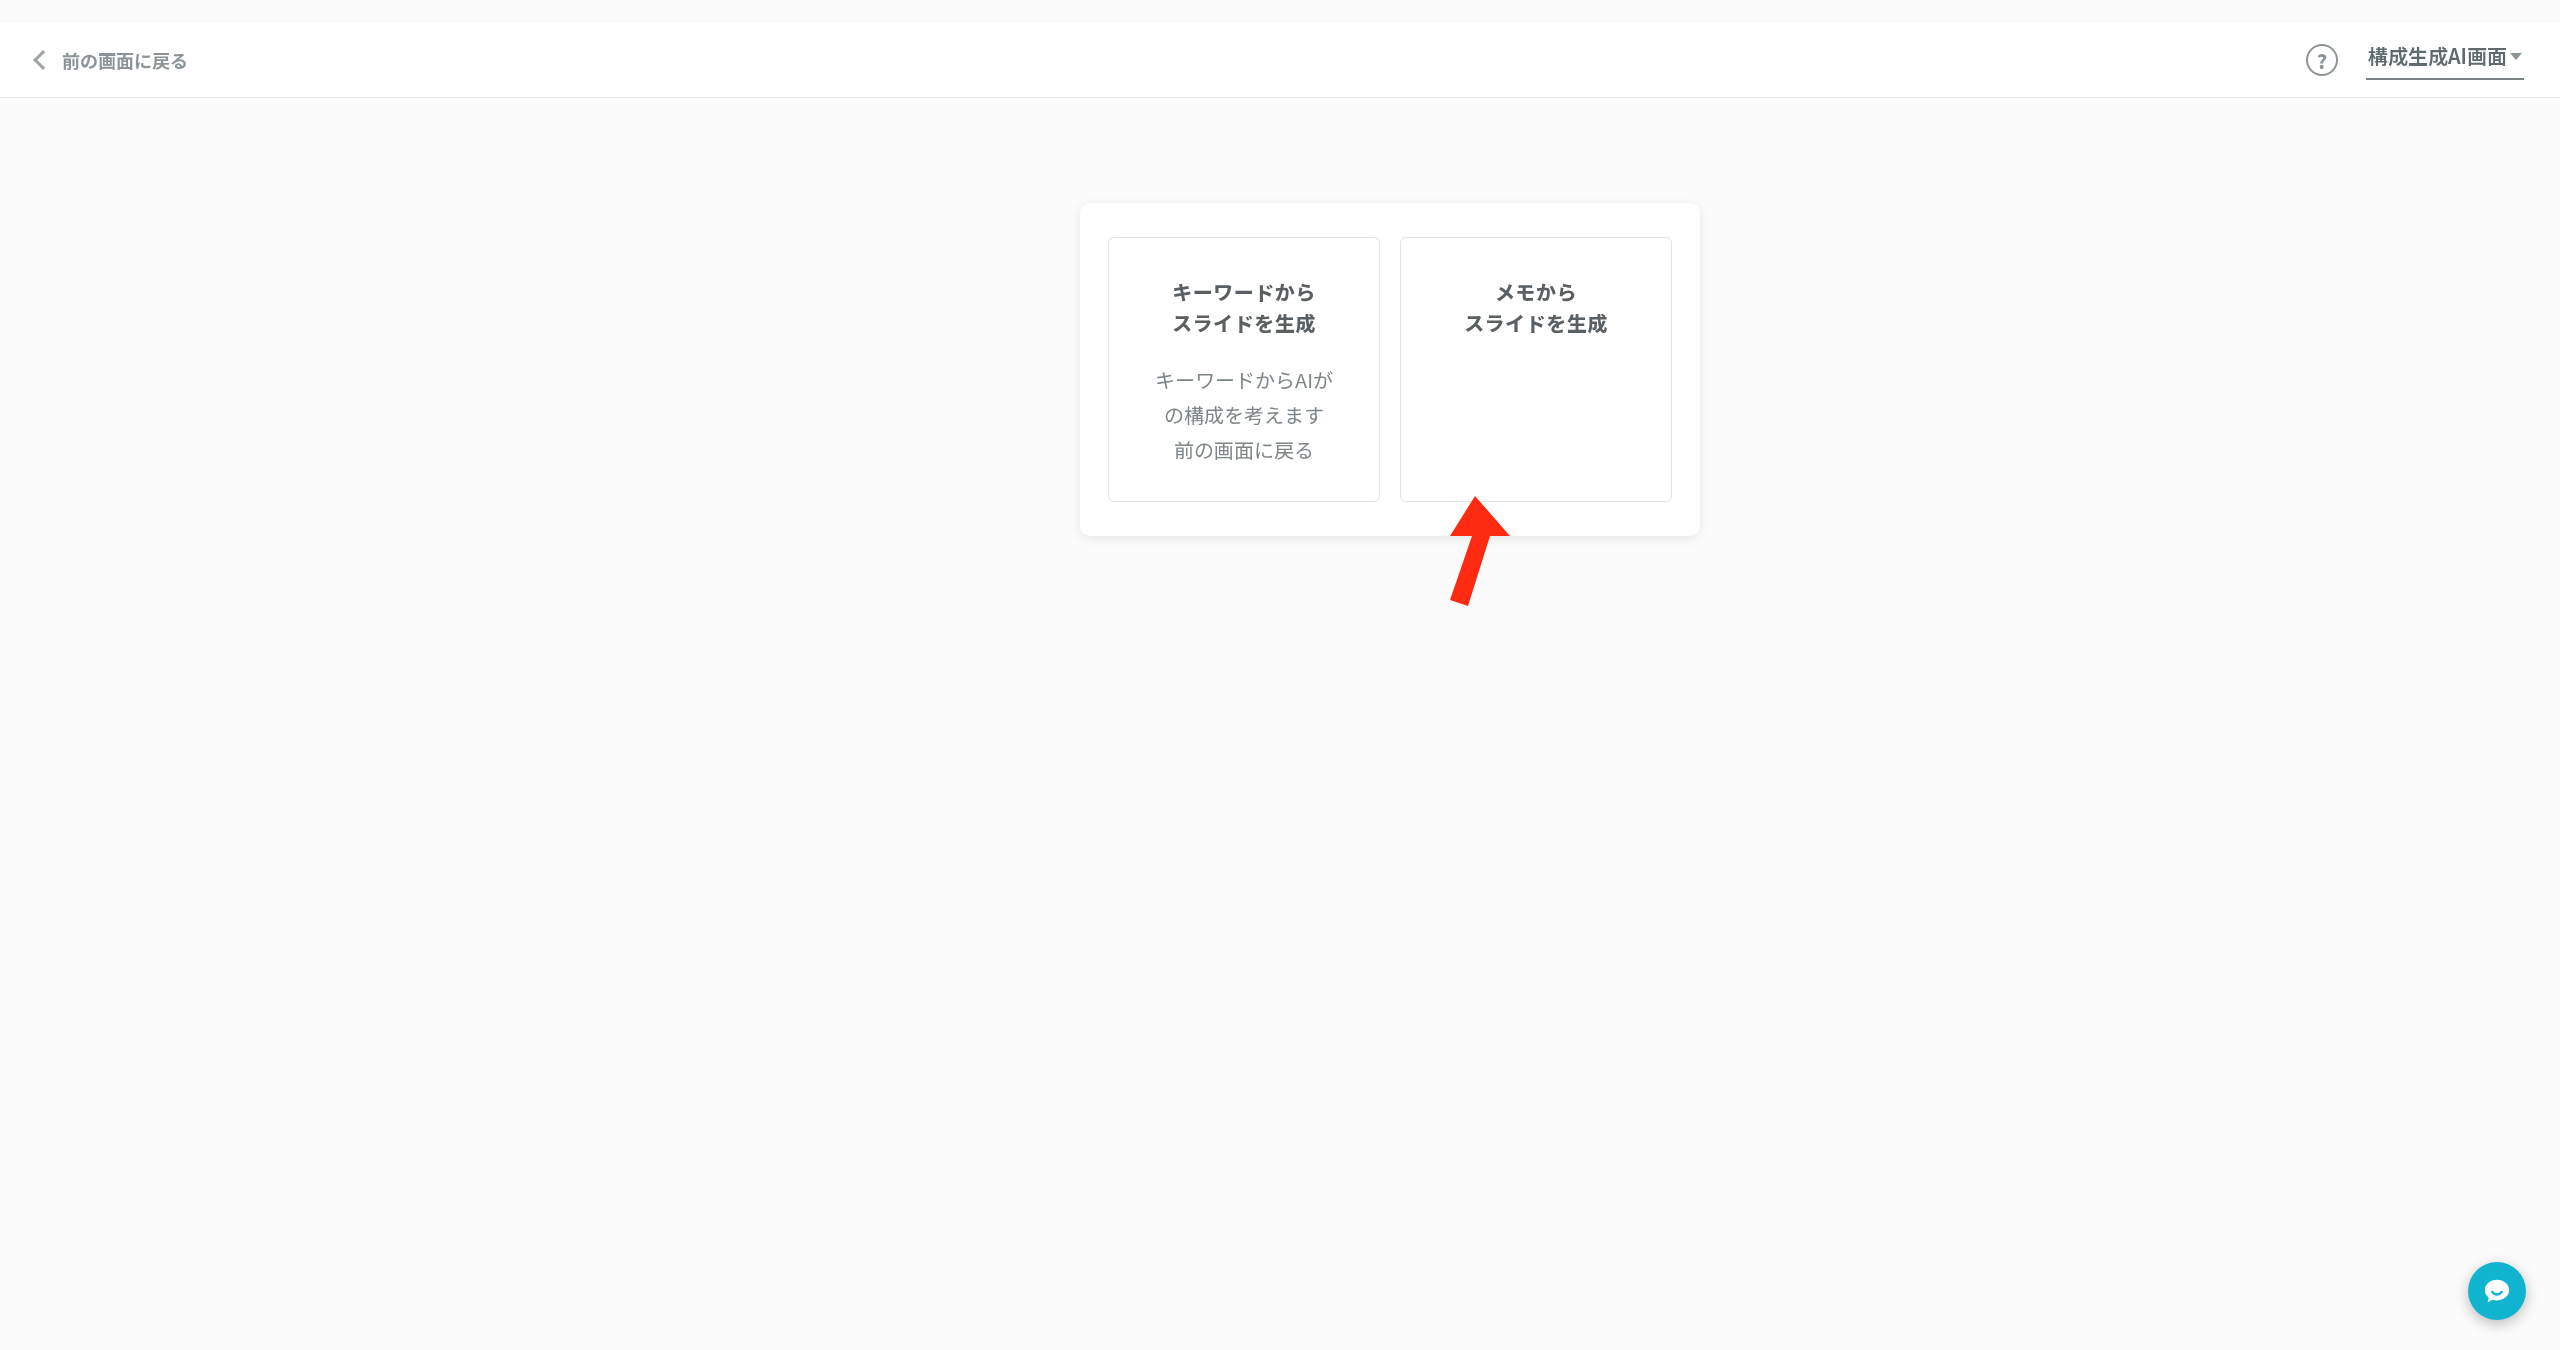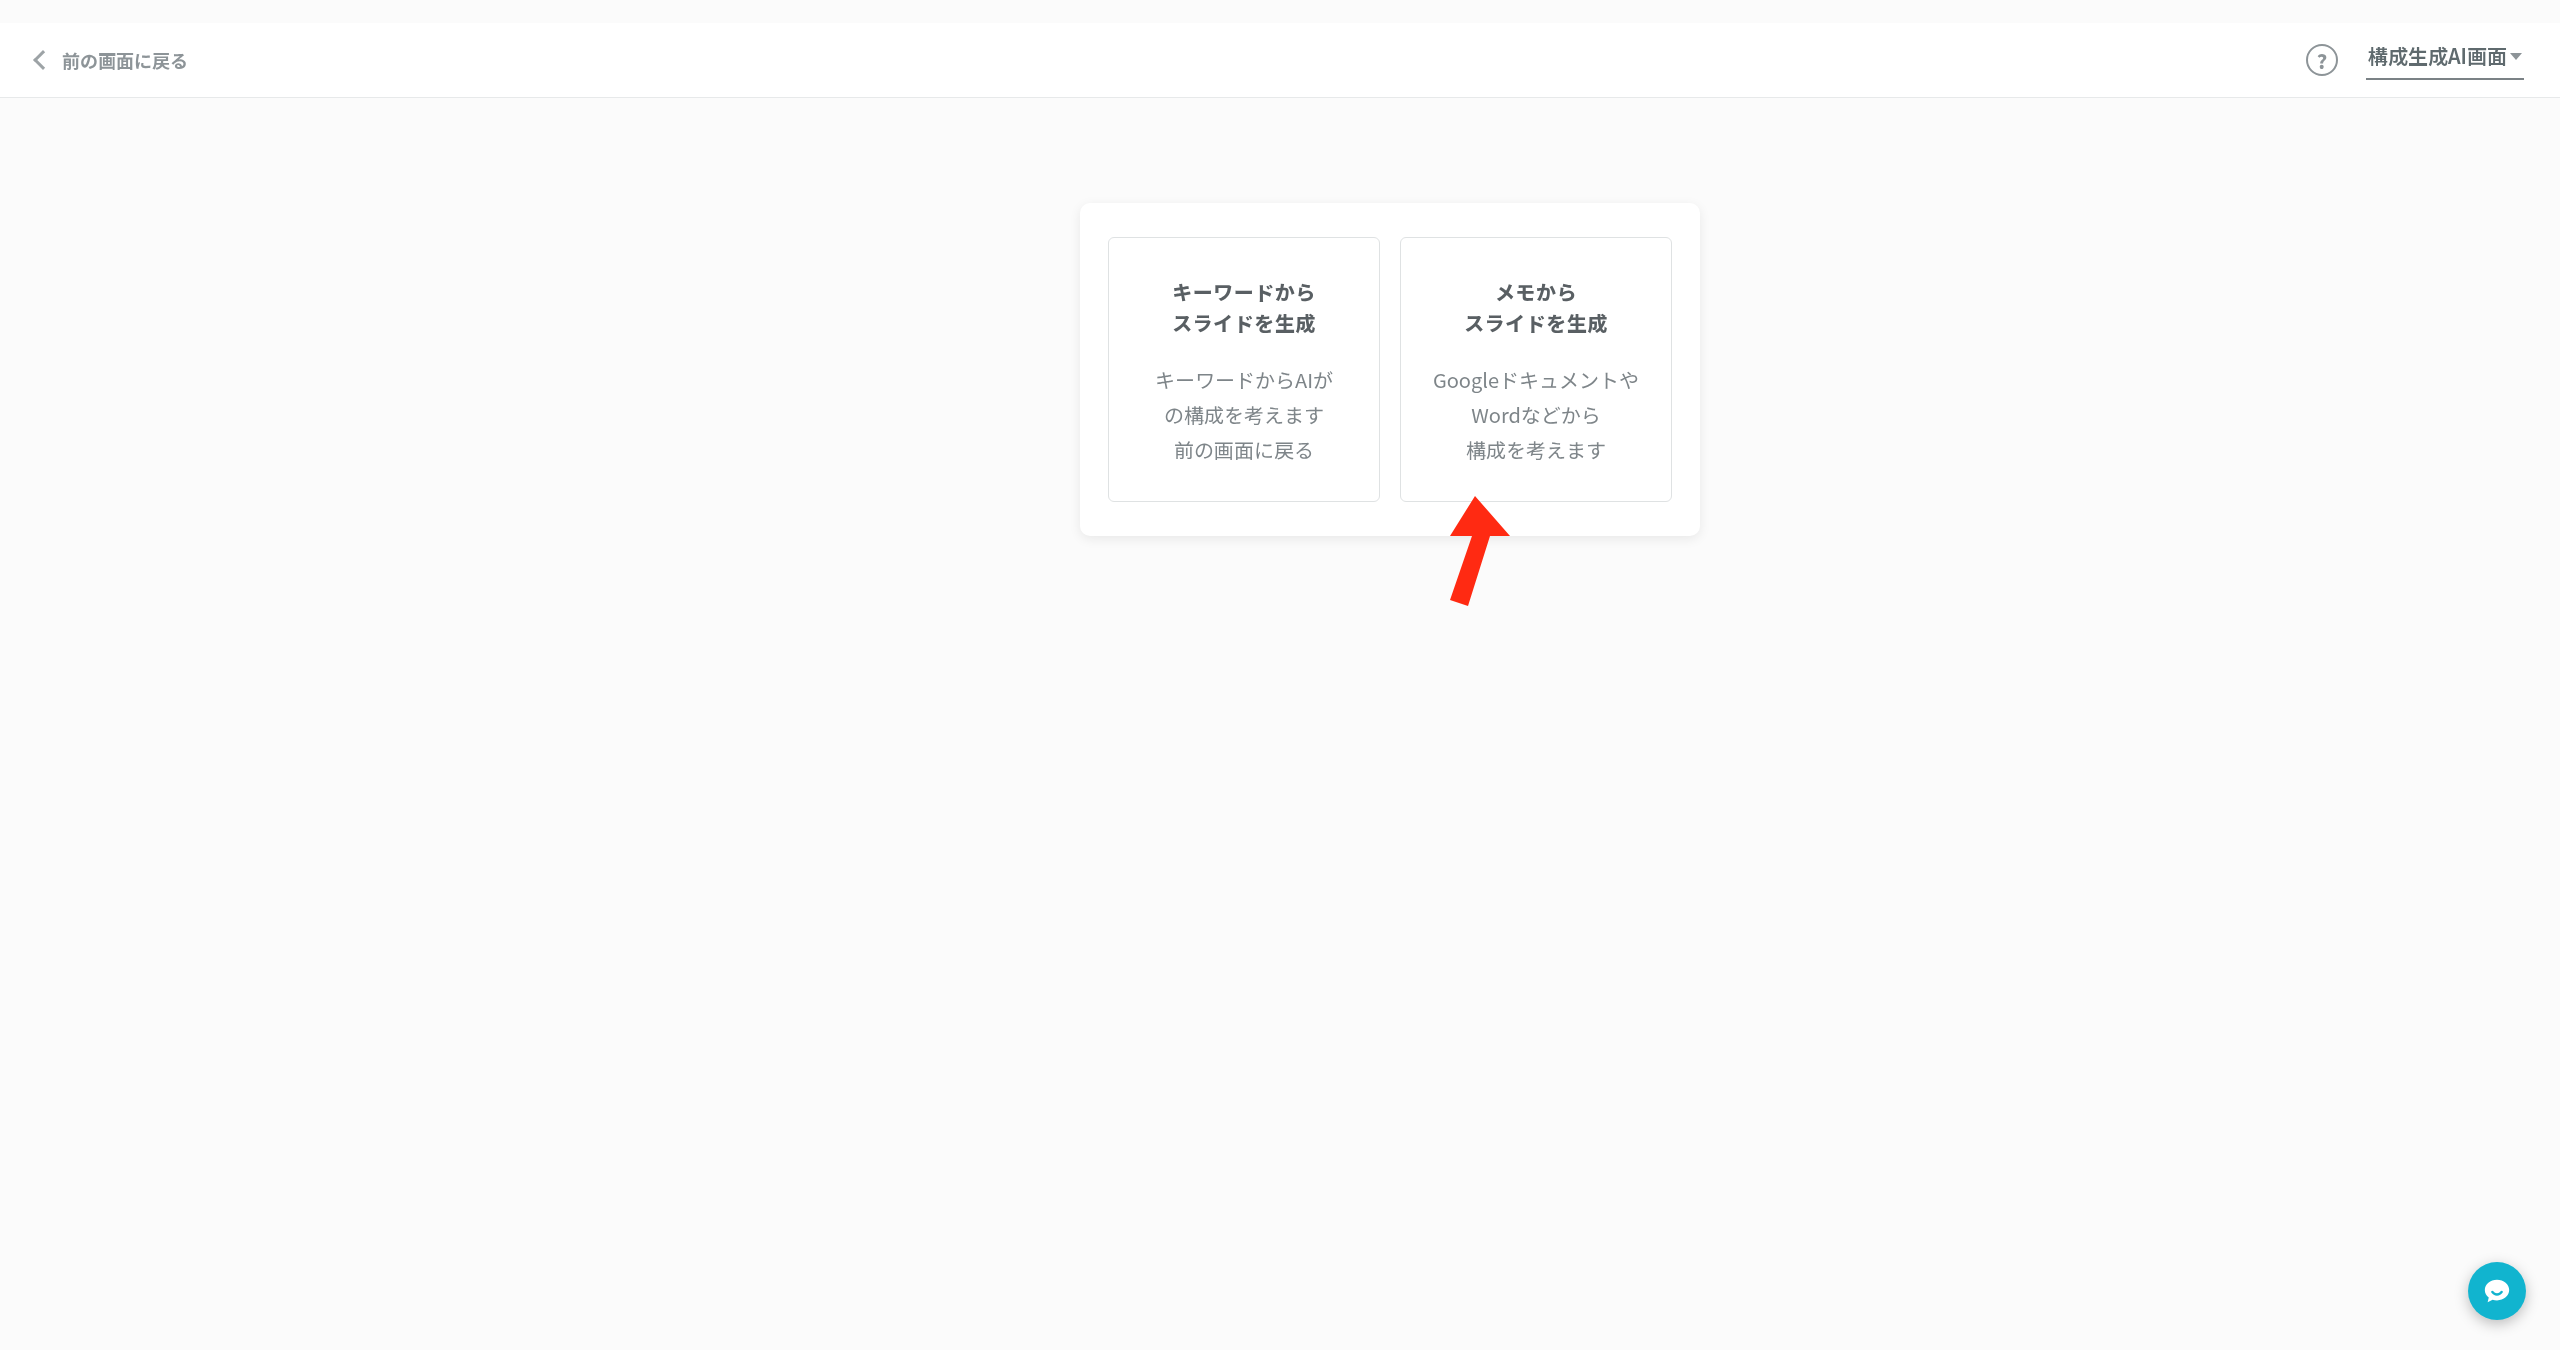--- a/index.html
+++ b/index.html
@@ -137,25 +137,20 @@
         <span>の構成を考えます</span><br>
         <span>前の画面に戻る</span>
       </div>
     </div>
 
     <div class="opt">
       <div class="opt-title">
         <span>メモから</span><br>
         <span>スライドを生成</span>
       </div>
-      <div class="opt-desc">
-        <span>Googleドキュメントや</span><br>
-        <span>Wordなどから</span><br>
-        <span>構成を考えます</span>
-      </div>
     </div>
 
     <svg class="arrow" viewBox="0 0 90 110">
       <polygon points="55,0 90,40 70,40 48,110 30,104 52,40 30,40" fill="#ff2a12"></polygon>
     </svg>
 
   </div>
 </div>
 
 <div class="fab">

